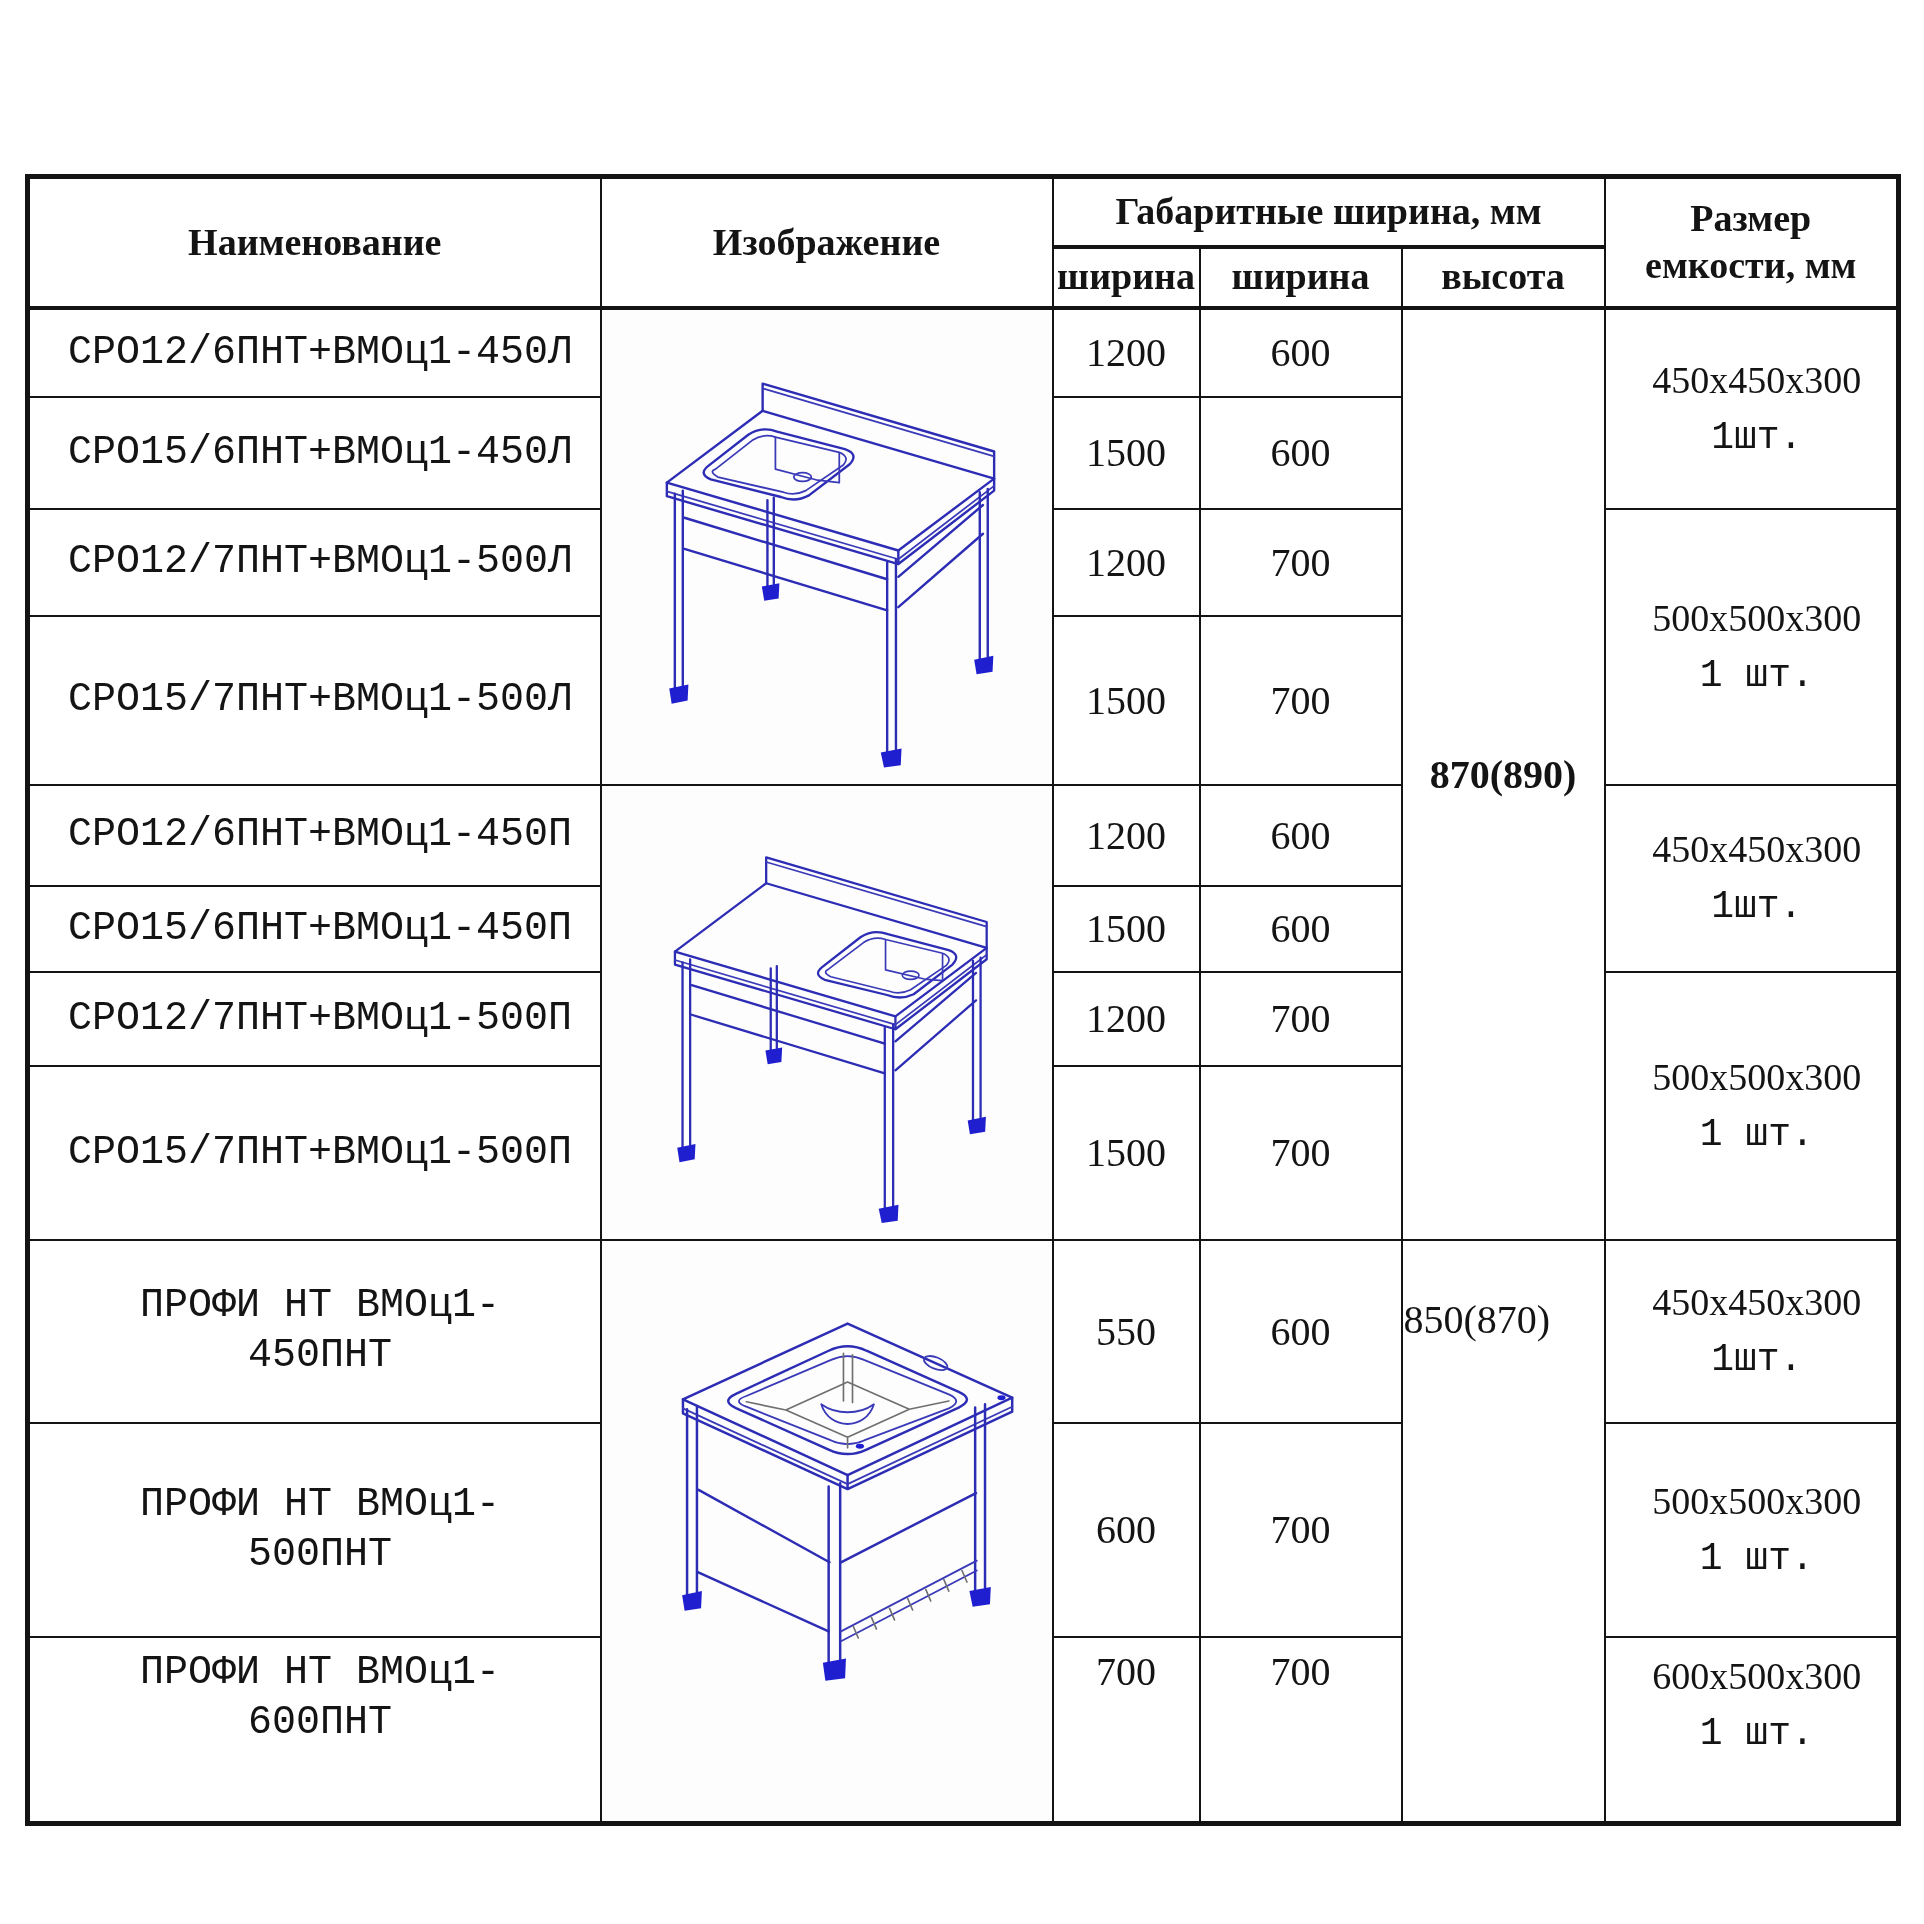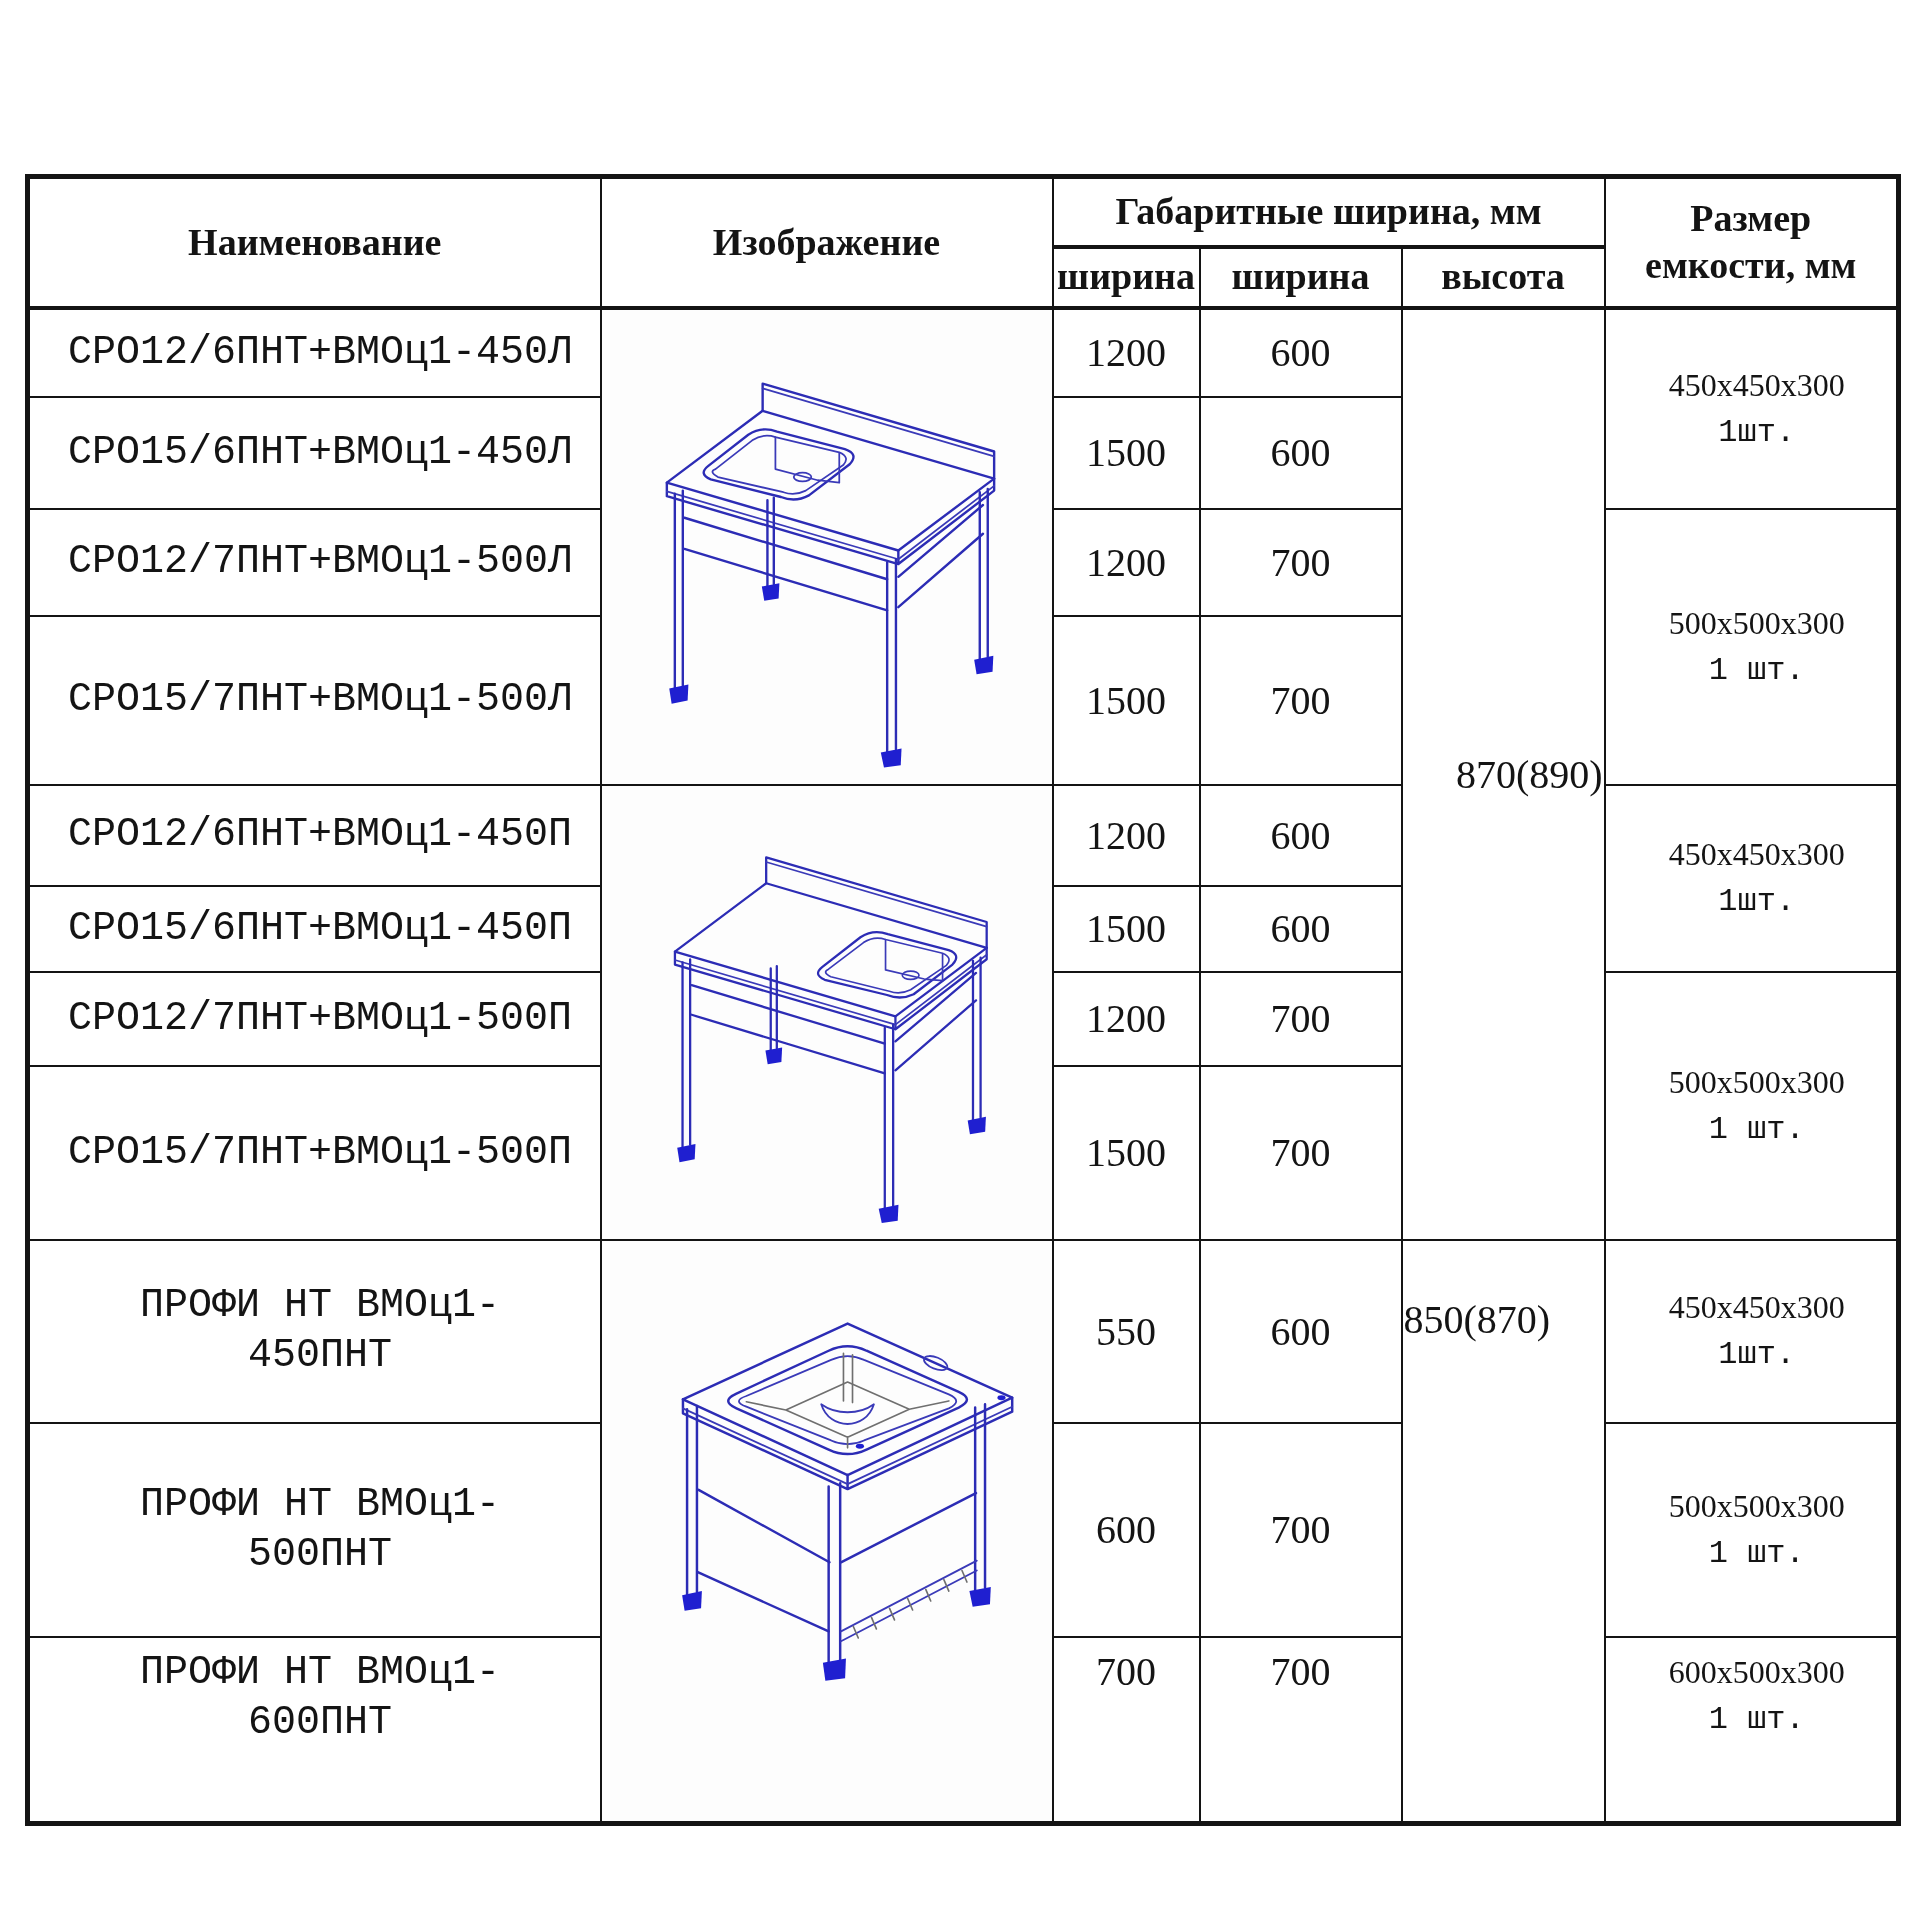--- a/index.html
+++ b/index.html
@@ -26,23 +26,23 @@
   tr.r1{height:89px;} tr.r2{height:112px;} tr.r3{height:107px;} tr.r4{height:169px;}
   tr.r5{height:101px;} tr.r6{height:86px;}  tr.r7{height:94px;} tr.r8{height:174px;}
   tr.r9{height:183px;} tr.r10{height:214px;} tr.r11{height:187px;}
   tr.hh1{height:70px;} tr.hh2{height:61px;}
 
   td.name{
     font-size:40px;text-align:center;vertical-align:middle;
     padding:5.3px 9px 5.3px 19.6px;white-space:pre-line;line-height:1.25;font-family:Liberation Mono, monospace;
   }
   td.num{font-size:40px;text-align:center;vertical-align:middle;margin-left:24px;}
-  td.cap{font-size:32px;text-align:center;vertical-align:middle;line-height:1.5;padding-left:13px;}
+  td.cap{font-size:38px;text-align:center;vertical-align:middle;line-height:1.5;padding-left:13px;}
   td.cap .l2{display:block;font-family:Liberation Mono, monospace;}
-  td.htop{font-size:40px;text-align:right;vertical-align:middle;}
+  td.htop{font-size:40px;text-align:center;vertical-align:middle;font-weight:bold;}
   td.hbottom{font-size:40px;text-align:left;vertical-align:top;padding-top:55px;}
   td.vtop{vertical-align:top;padding-top:10.7px;}
   td.img{vertical-align:middle;text-align:center;padding:0;background:#fdfdfd;}
 
   svg{display:block;margin:0 auto;}
   .ln{stroke:#2c2cb5;stroke-width:3;fill:none;stroke-linejoin:round;stroke-linecap:round;}
   .ln2{stroke:#3a3ab8;stroke-width:2.2;fill:none;stroke-linejoin:round;stroke-linecap:round;}
   .gry{stroke:#6f6f6f;stroke-width:2;fill:none;stroke-linejoin:round;stroke-linecap:round;}
   .foot{fill:#1f1fd0;stroke:none;}
 </style>

